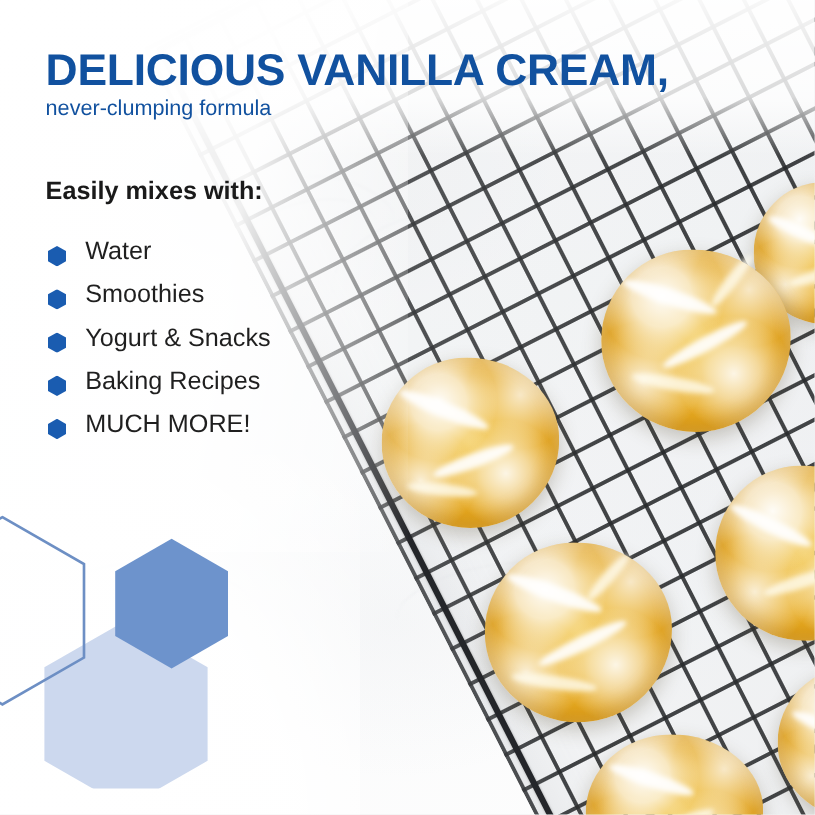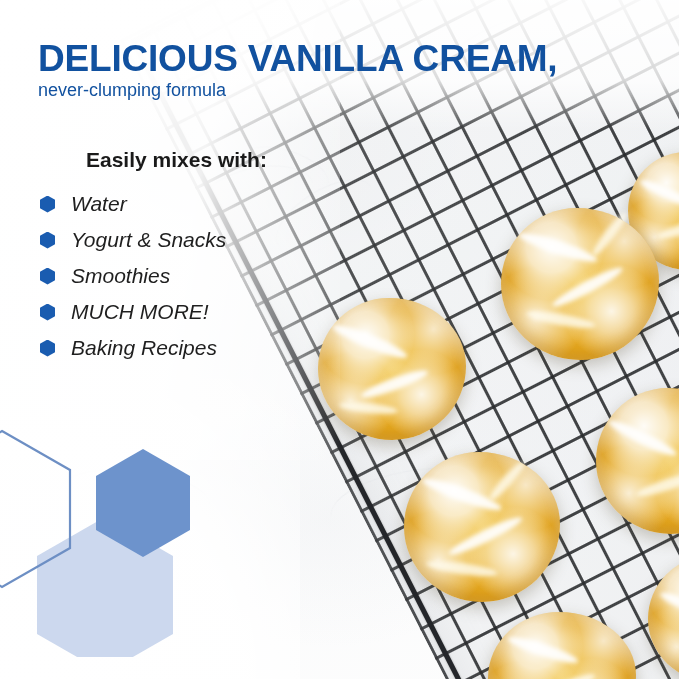--- a/index.html
+++ b/index.html
@@ -161,36 +161,34 @@
     color: #11519f;
     white-space: nowrap;
   }
   .list-title {
     position: absolute;
     left: 38px;
     top: 148px;
     font-size: 21px;
     font-weight: 700;
     color: #1a1a1a;
-    margin-left: 48px;
   }
   .bullet-list {
     position: absolute;
     left: 40px;
     top: 186px;
     width: 280px;
     margin: 0;
     padding: 0;
     list-style: none;
   }
   .bullet-row {
     display: flex;
-    align-items: center;
+    align-items: flex-end;
     height: 36px;
-    font-style: italic;
   }
   .hex-bullet {
     flex: 0 0 auto;
     width: 15px;
     height: 17px;
     margin-right: 16px;
     background: #1a5cb0;
     clip-path: polygon(50% 0%, 100% 25%, 100% 75%, 50% 100%, 0% 75%, 0% 25%);
   }
   .bullet-label {
@@ -279,29 +277,29 @@
   <div class="subhead">never-clumping formula</div>
   <div class="list-title">Easily mixes with:</div>
 
   <ul class="bullet-list">
     <li class="bullet-row">
       <span class="hex-bullet"></span>
       <span class="bullet-label">Water</span>
     </li>
     <li class="bullet-row">
       <span class="hex-bullet"></span>
+      <span class="bullet-label">Smoothies</span>
+    </li>
+    <li class="bullet-row">
+      <span class="hex-bullet"></span>
       <span class="bullet-label">Yogurt &amp; Snacks</span>
     </li>
     <li class="bullet-row">
       <span class="hex-bullet"></span>
-      <span class="bullet-label">Smoothies</span>
+      <span class="bullet-label">Baking Recipes</span>
     </li>
     <li class="bullet-row">
       <span class="hex-bullet"></span>
       <span class="bullet-label">MUCH MORE!</span>
     </li>
-    <li class="bullet-row">
-      <span class="hex-bullet"></span>
-      <span class="bullet-label">Baking Recipes</span>
-    </li>
   </ul>
 
 </div>
 
 </body></html>

